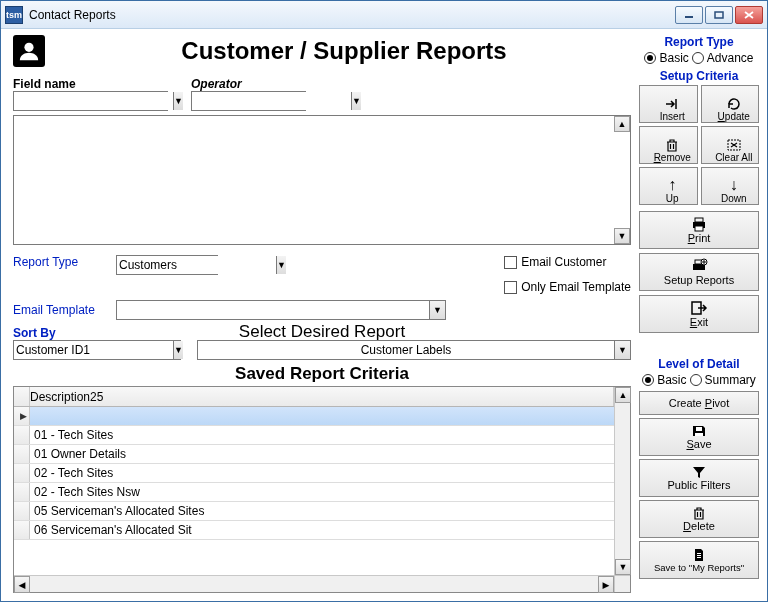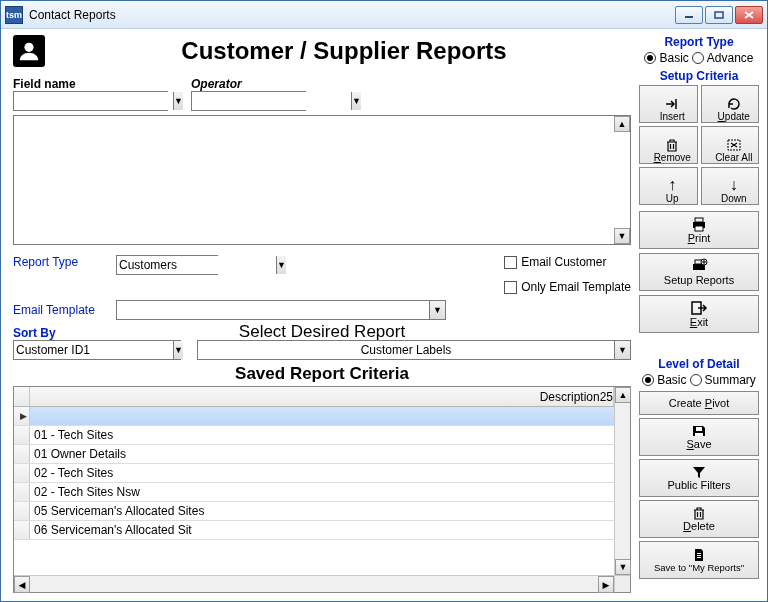--- a/index.html
+++ b/index.html
@@ -107,21 +107,21 @@
 
   .grid-wrap {
     border: 1px solid #888; position: relative; flex: 1; min-height: 0;
     display: flex; flex-direction: column;
   }
   .grid-header {
     display: flex; background: linear-gradient(#f8f8f8,#eaeaea);
     border-bottom: 1px solid #b5b5b5; height: 20px;
   }
   .grid-header .hcell {
-    border-right: 1px solid #c8c8c8; text-align: right; line-height: 20px;
+    border-right: 1px solid #c8c8c8; text-align: left; line-height: 20px;
   }
   .grid-body { flex: 1; overflow: hidden; position: relative; }
   .grid-row {
     display: flex; height: 19px; line-height: 19px;
     border-bottom: 1px solid #ddd;
   }
   .grid-row .gcell { padding-left: 4px; border-right: 1px solid #e6e6e6; overflow: hidden; white-space: nowrap; }
   .gcell.marker { width: 16px; border-right: 1px solid #c8c8c8; background: linear-gradient(#f8f8f8,#eaeaea); }
   .gcell.desc { flex: 1; }
   .grid-row.selected .gcell.desc { background: linear-gradient(#d1e4fb,#bcd8f7); }

